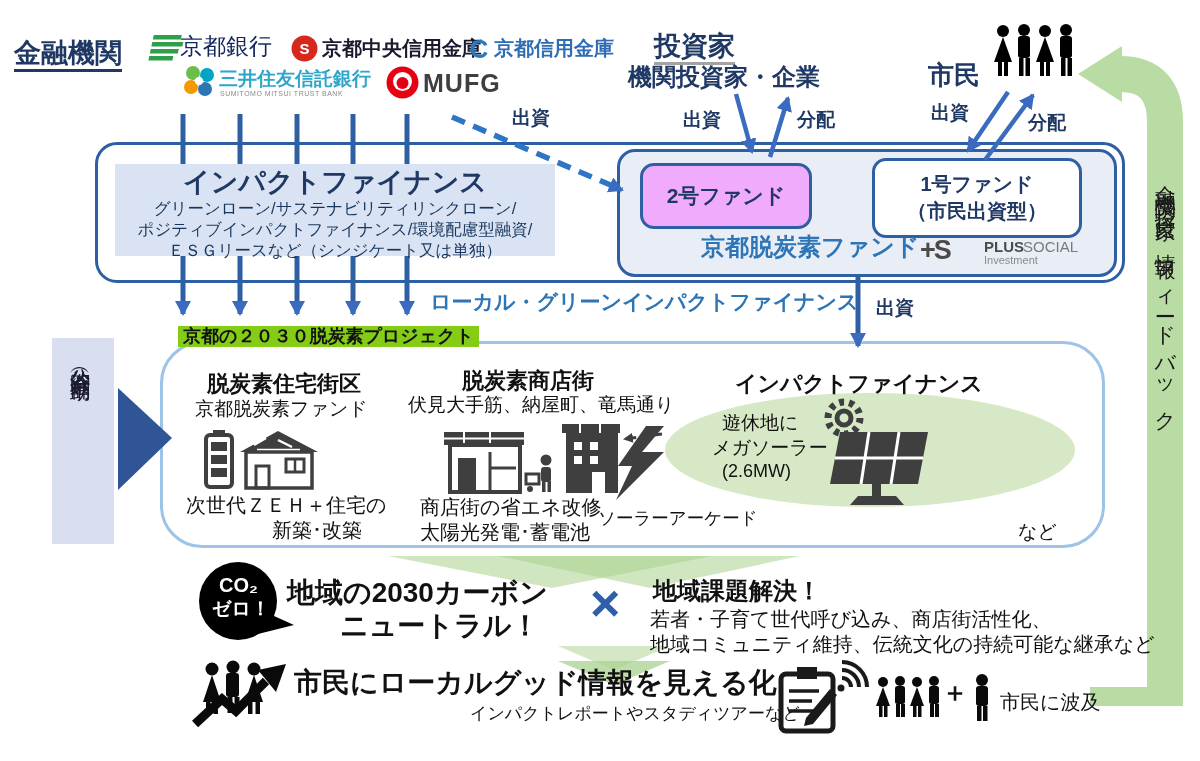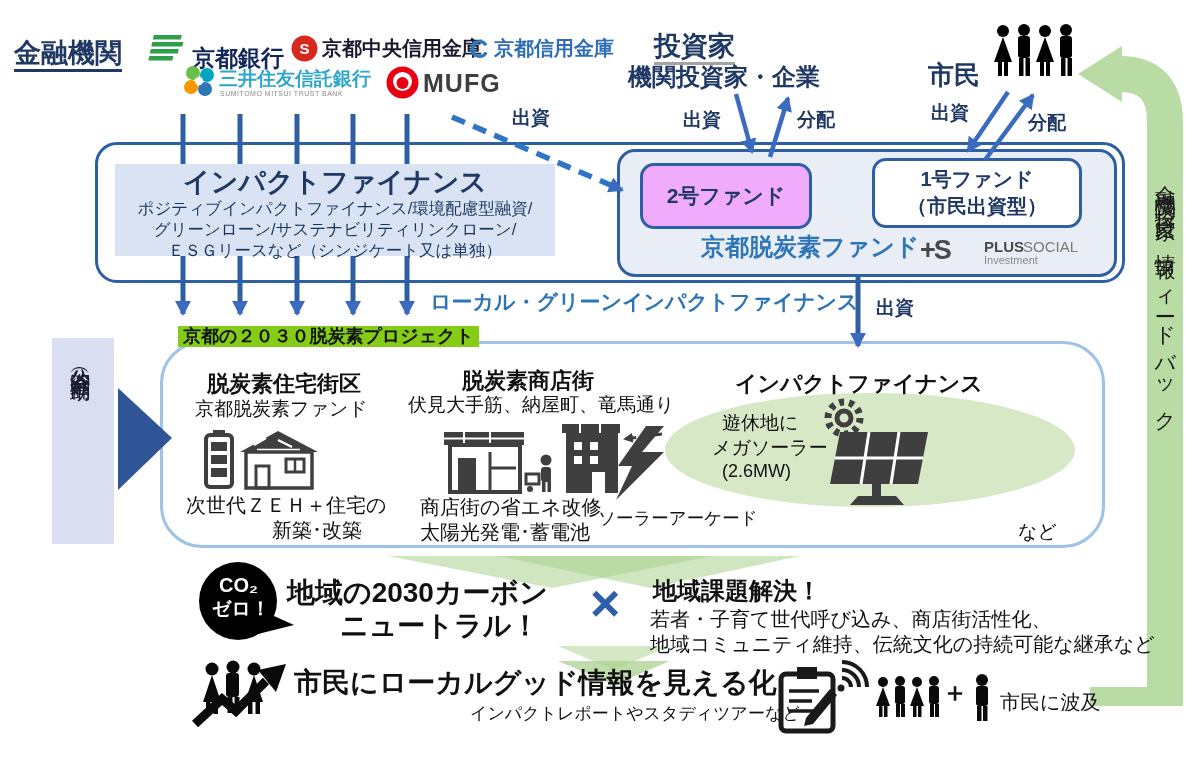--- a/index.html
+++ b/index.html
@@ -39,30 +39,30 @@
     <line x1="183" y1="114" x2="183" y2="314" stroke="#2e5fa3" stroke-width="5" marker-end="url(#ab)"></line>
     <line x1="240" y1="114" x2="240" y2="314" stroke="#2e5fa3" stroke-width="5" marker-end="url(#ab)"></line>
     <line x1="297" y1="114" x2="297" y2="314" stroke="#2e5fa3" stroke-width="5" marker-end="url(#ab)"></line>
     <line x1="353" y1="114" x2="353" y2="314" stroke="#2e5fa3" stroke-width="5" marker-end="url(#ab)"></line>
     <line x1="407" y1="114" x2="407" y2="314" stroke="#2e5fa3" stroke-width="5" marker-end="url(#ab)"></line>
     <line x1="858" y1="277" x2="858" y2="346" stroke="#2e5fa3" stroke-width="5" marker-end="url(#ab)"></line>
   </svg>
 
   <div class="box" style="left:115px;top:164px;width:440px;height:92px;background:#dae3f3;z-index:3;text-align:center;color:#17365d;">
     <div class="tx nv" style="position:static;font-size:27px;margin-top:3px;">インパクトファイナンス</div>
+    <div style="font-size:16.5px;line-height:21px;">グリーンローン/サステナビリティリンクローン/</div>
     <div style="font-size:16.5px;line-height:21px;">ポジティブインパクトファイナンス/環境配慮型融資/</div>
-    <div style="font-size:16.5px;line-height:21px;">グリーンローン/サステナビリティリンクローン/</div>
     <div style="font-size:16.5px;line-height:21px;">ＥＳＧリースなど（シンジケート又は単独）</div>
   </div>
 
   <div class="box" style="left:617px;top:149px;width:500px;height:128px;border:3px solid #2e5fa3;border-radius:18px;background:#e9edf6;z-index:3;"></div>
   <div class="box" style="left:640px;top:163px;width:172px;height:66px;border:3px solid #2e5fa3;border-radius:14px;background:#f0abfc;z-index:3;display:flex;align-items:center;justify-content:center;">
     <span class="nv" style="font-size:21px;">2号ファンド</span>
   </div>
-  <div class="box" style="left:872px;top:158px;width:210px;height:70px;border:3px solid #2e5fa3;border-radius:14px;background:#fff;display:flex;flex-direction:column;align-items:center;justify-content:center;z-index:3;">
+  <div class="box" style="left:872px;top:158px;width:210px;height:80px;border:3px solid #2e5fa3;border-radius:14px;background:#fff;display:flex;flex-direction:column;align-items:center;justify-content:center;z-index:3;">
     <span class="nv" style="font-size:20px;">1号ファンド</span>
     <span class="nv" style="font-size:20px;">（市民出資型）</span>
   </div>
 
   <div class="box" style="left:52px;top:338px;width:62px;height:206px;background:#d9def1;z-index:3;"></div>
   <svg class="layer" width="1200" height="761" style="z-index:3;">
     <polygon points="118,388 172,438 118,490" fill="#2f5597"></polygon>
     <polygon points="252,606 294,625 250,636" fill="#000"></polygon>
   </svg>
 
@@ -90,21 +90,21 @@
   <span class="tx nv" style="left:14px;top:38px;font-size:27px;border-bottom:3px solid #1f3864;z-index:5;">金融機関</span>
 
   <svg class="tx" style="left:146px;top:34px;z-index:5;" width="38" height="27" viewBox="0 0 38 27">
     <g transform="skewX(-12)" fill="#2f9e49">
       <rect x="8" y="1" width="28" height="4.5"></rect>
         <rect x="8" y="8" width="31" height="4.5"></rect>
       <rect x="8" y="15" width="28" height="4.5"></rect>
         <rect x="8" y="22" width="24" height="4.5"></rect>
     </g>
   </svg>
-  <span class="tx" style="left:192px;top:33px;font-size:23px;font-weight:bold;color:#13265c;z-index:5;margin-top:12px;">京都銀行</span>
+  <span class="tx" style="left:180px;top:33px;font-size:23px;font-weight:normal;color:#13265c;z-index:5;">京都銀行</span>
 
   <svg class="tx" style="left:291px;top:35px;z-index:5;" width="27" height="27" viewBox="0 0 27 27">
     <circle cx="13.5" cy="13.5" r="13" fill="#d7281e"></circle>
     <text x="13.5" y="19" font-size="15" font-weight="bold" fill="#fff" text-anchor="middle" font-family="'Liberation Sans',sans-serif">S</text>
   </svg>
   <span class="tx" style="left:322px;top:37px;font-size:20px;font-weight:bold;color:#1a1a2e;z-index:5;">京都中央信用金庫</span>
 
   <svg class="tx" style="left:466px;top:36px;z-index:5;" width="26" height="26" viewBox="0 0 26 26">
     <text x="13" y="22" font-size="26" font-weight="bold" fill="#2979c0" text-anchor="middle" font-family="'Liberation Sans',sans-serif">C</text>
   </svg>

